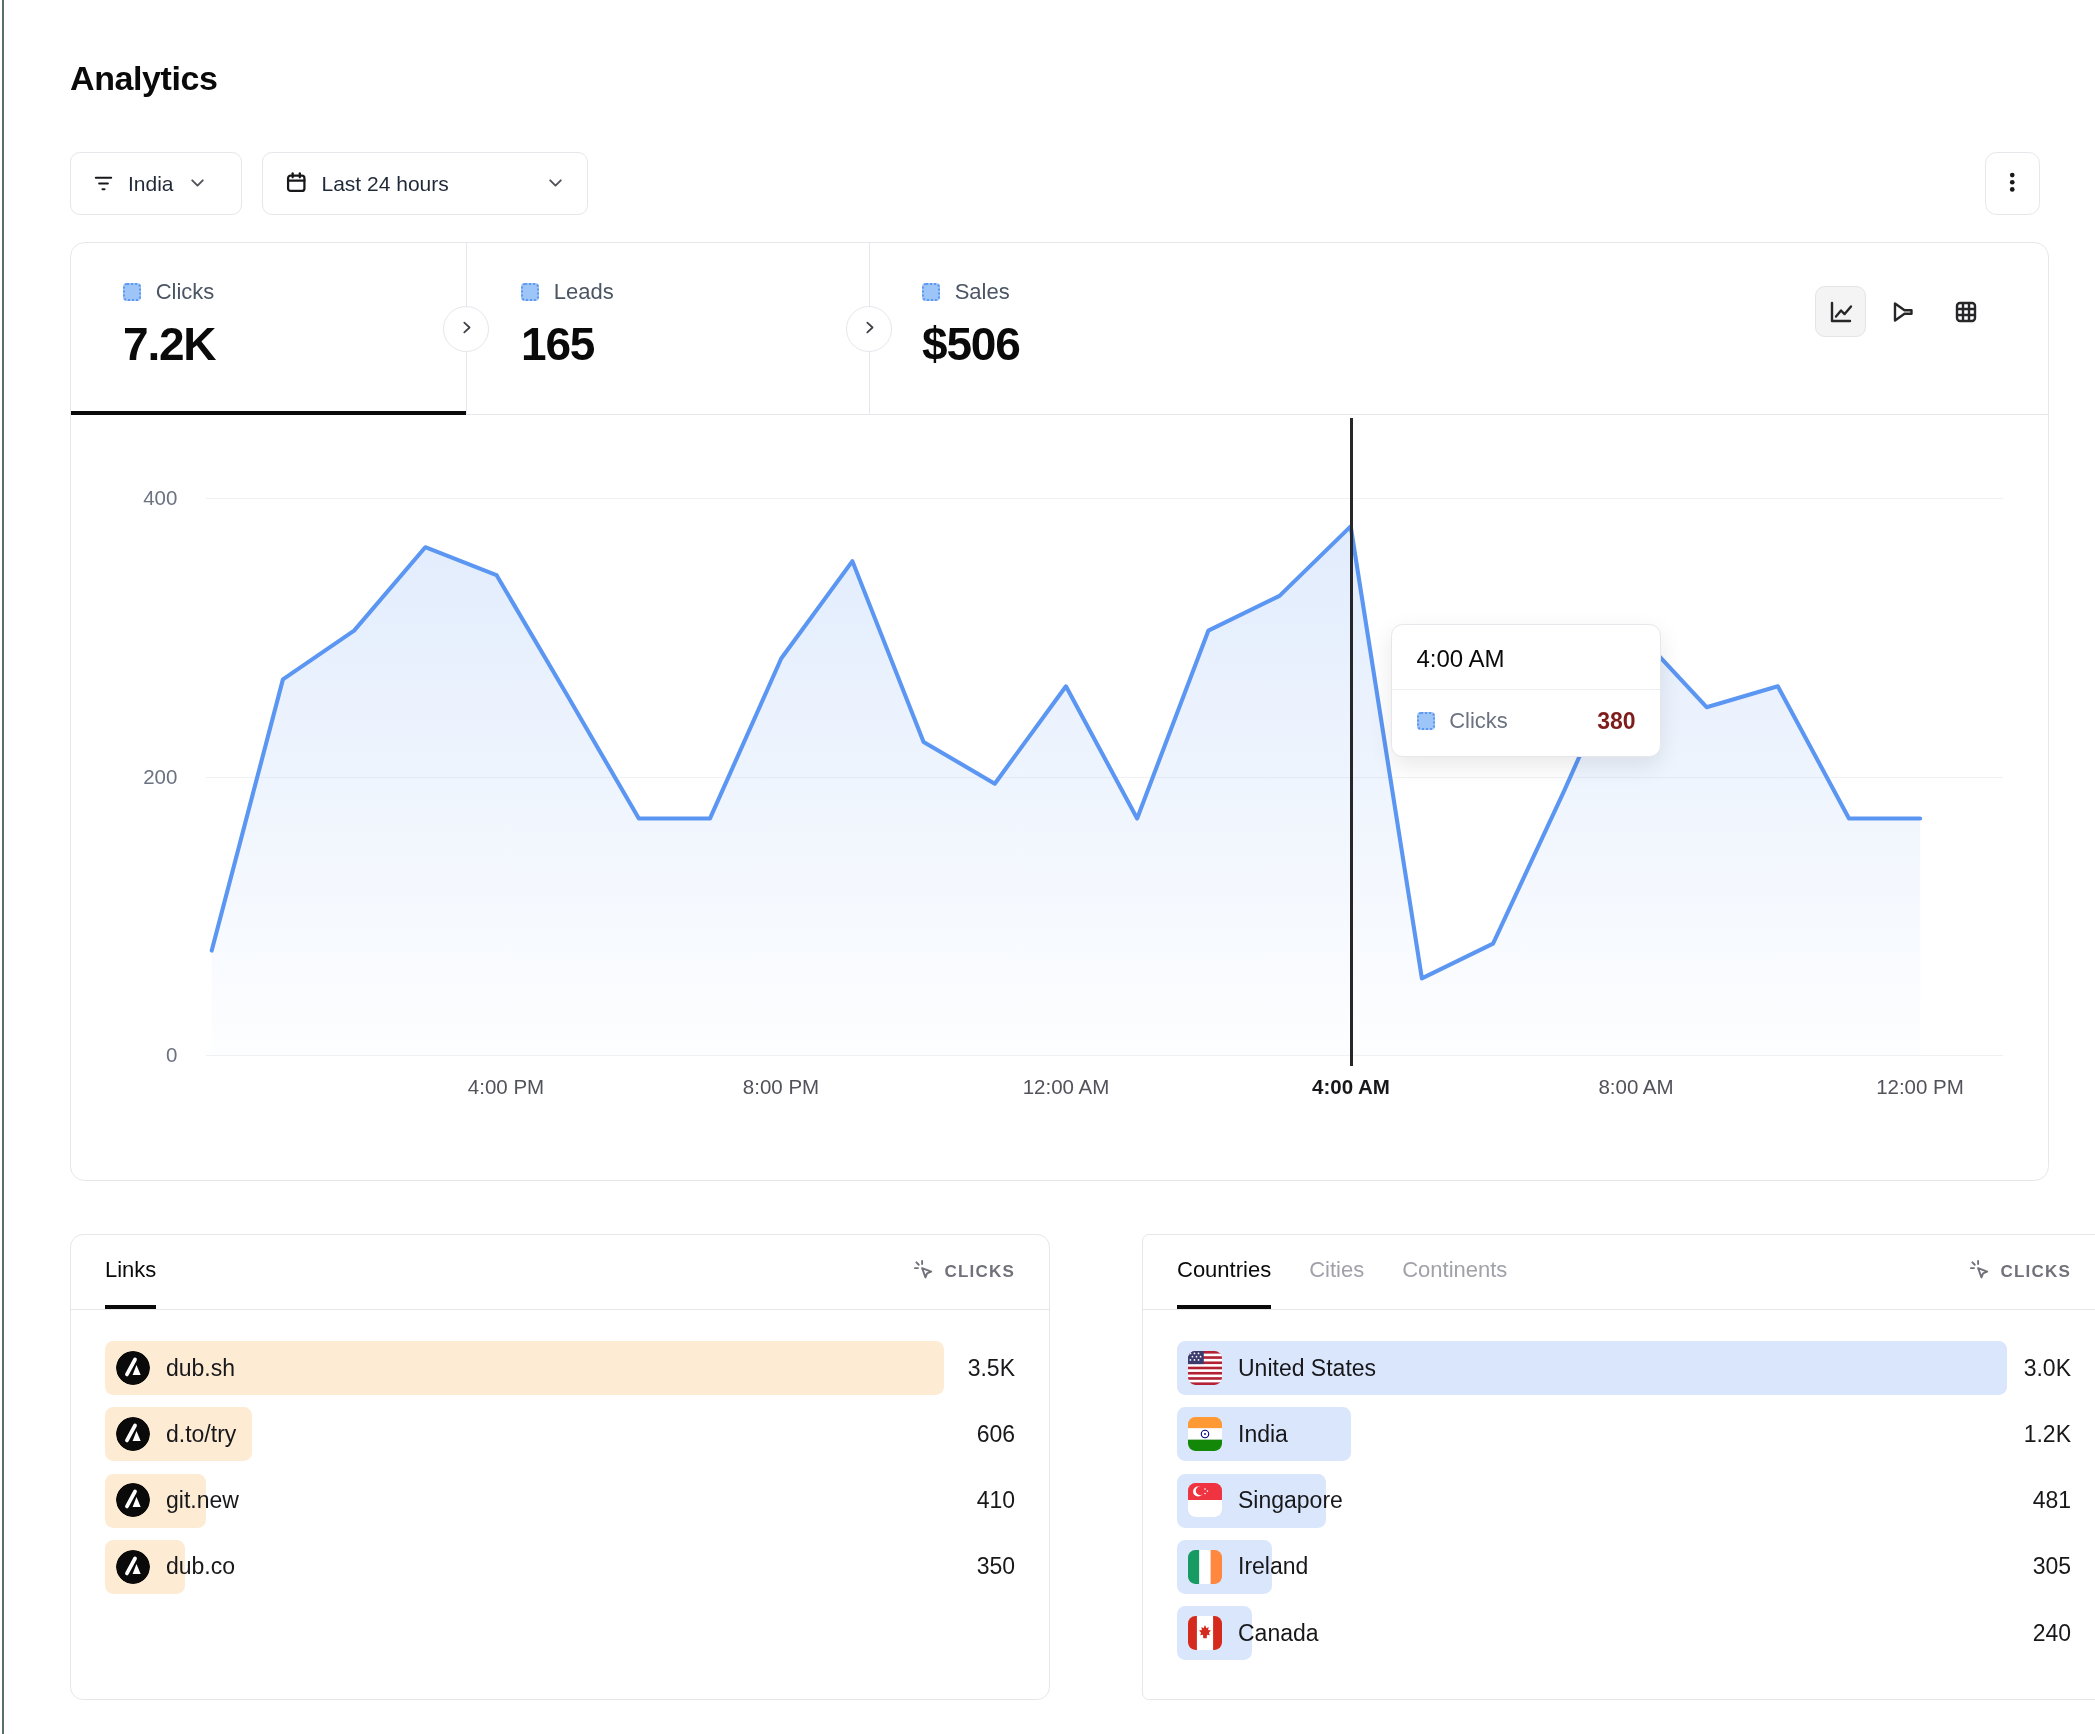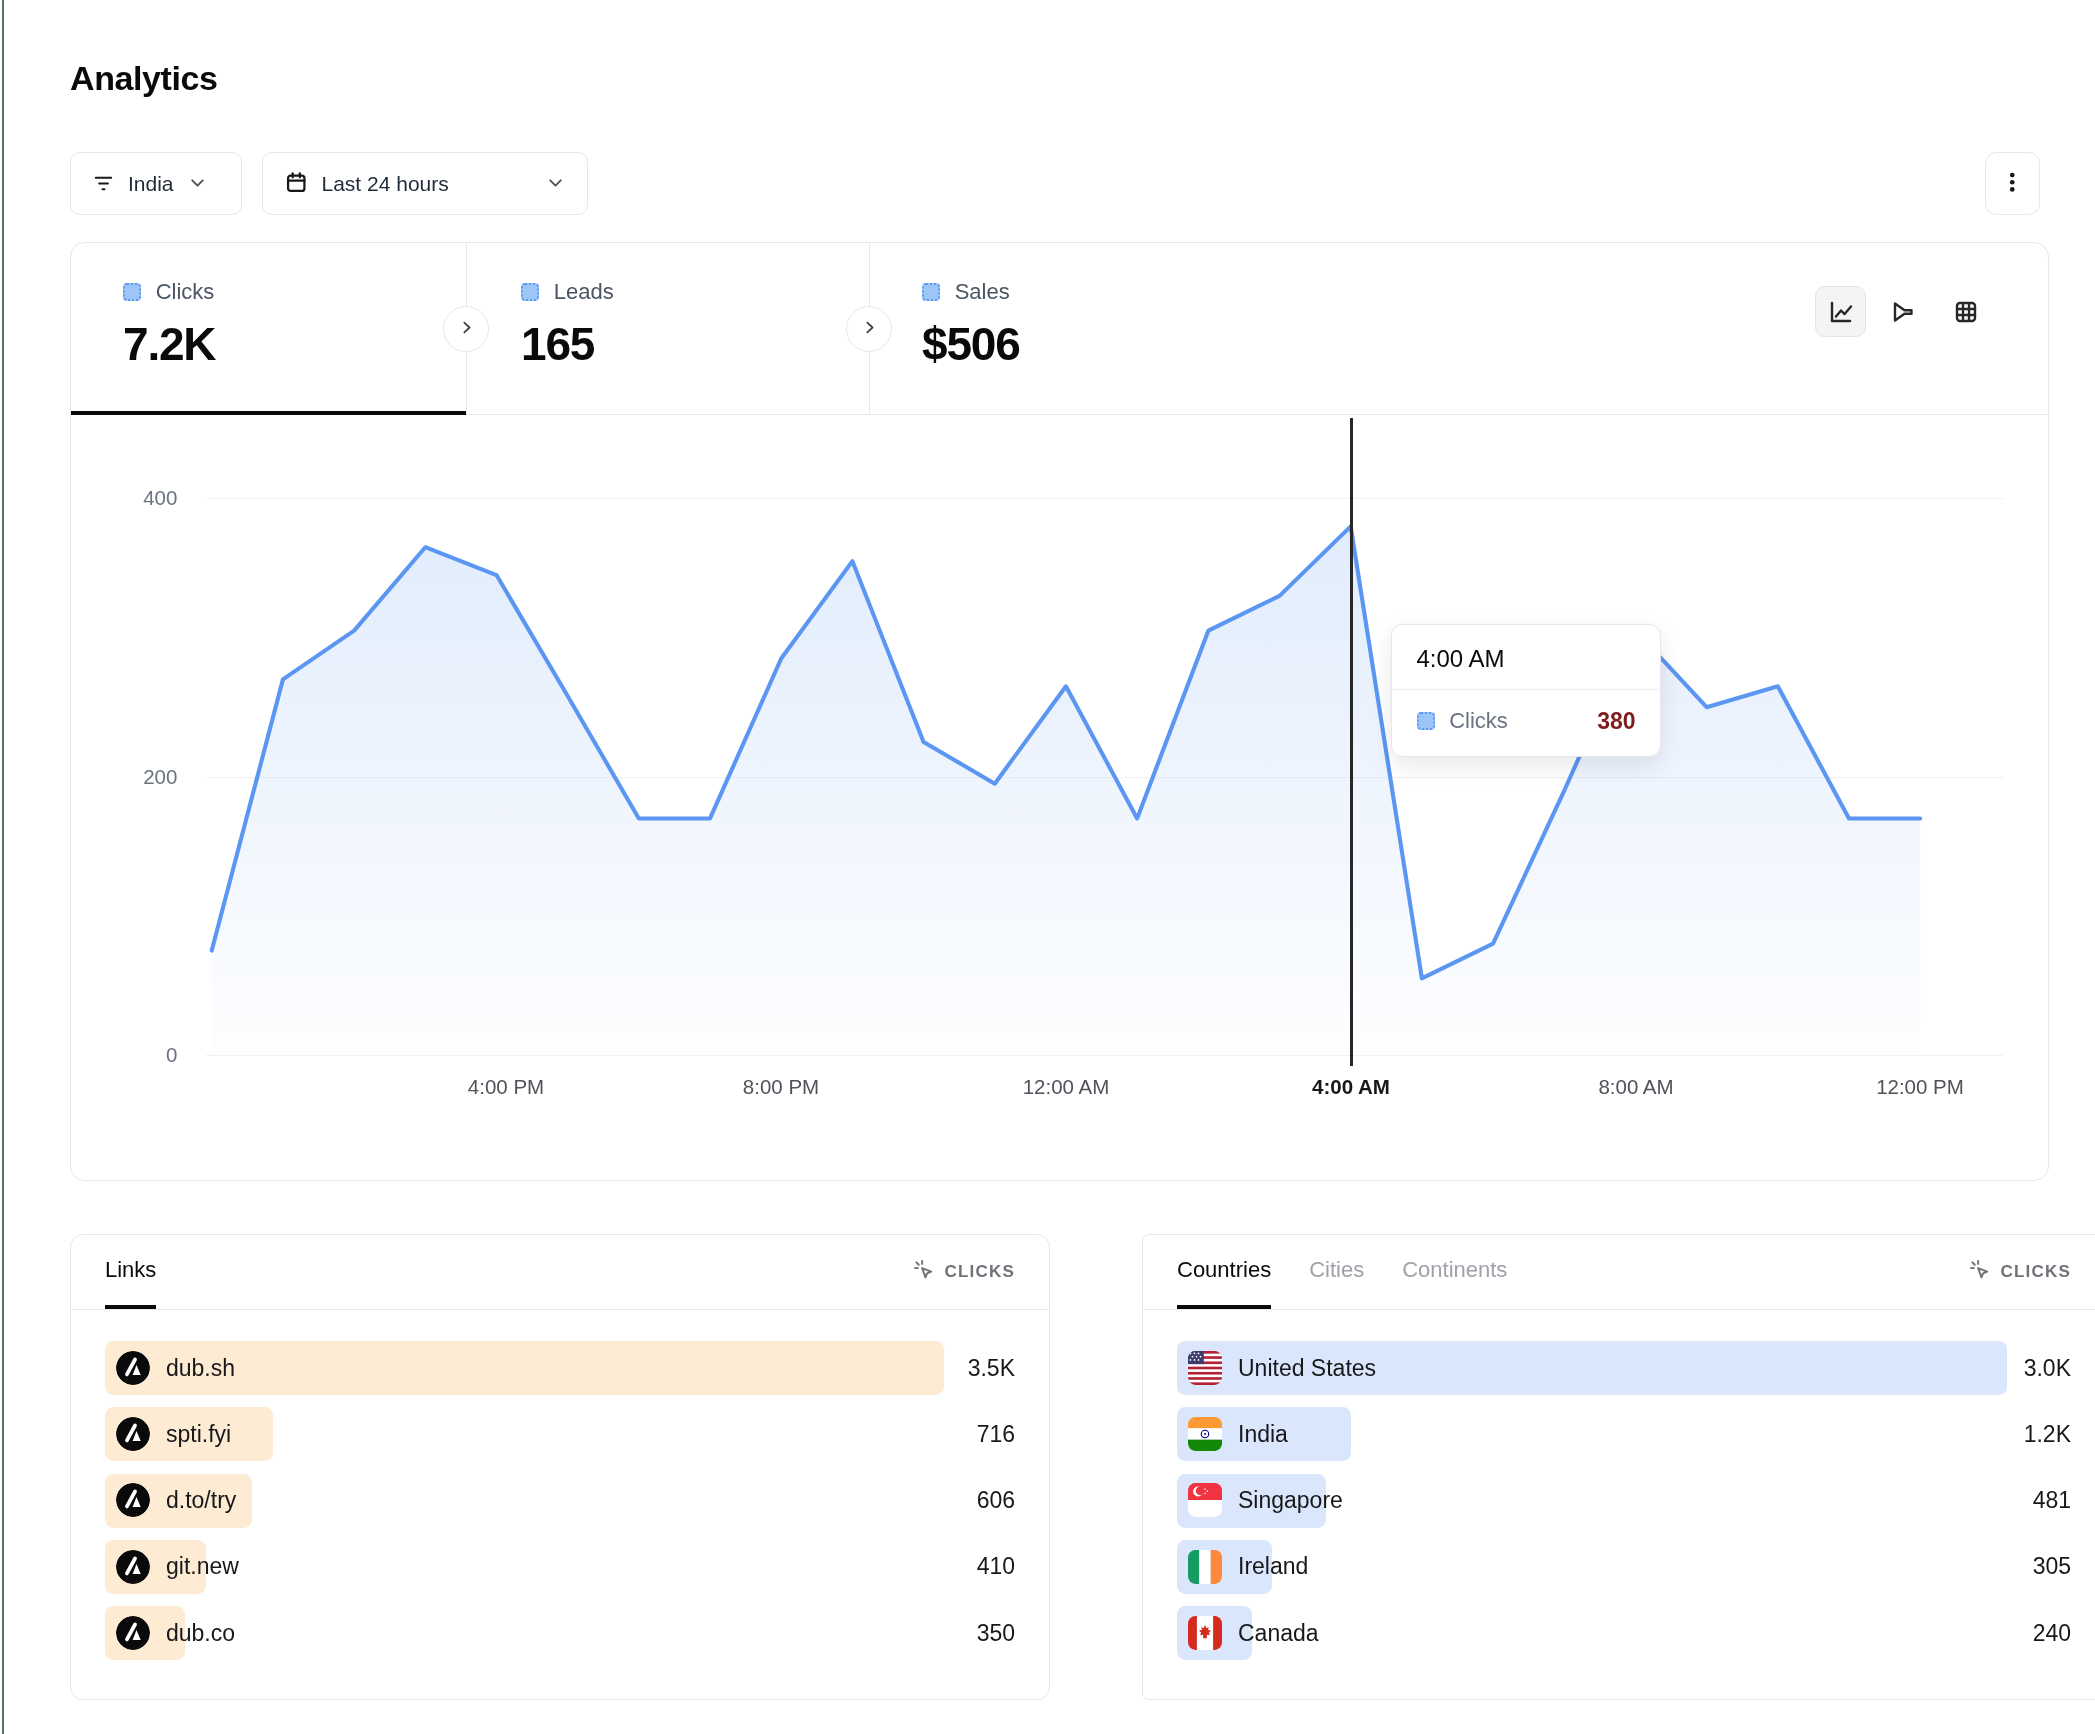--- a/index.html
+++ b/index.html
@@ -253,35 +253,20 @@
                   <path d="M13.5 29 L23.5 10.5" stroke="#fff" stroke-width="4.6" stroke-linecap="round"></path>
                   <path d="M20.5 29.5 L30.5 29.5 L25.3 17.2 Z" fill="#fff"></path>
                 </svg>
               </span>
         <span class="row-label">dub.sh</span>
       </div>
     </div>
     <span class="row-value">3.5K</span>
   </div>
 
-  <div class="row">
-    <div class="bar-zone">
-      <div class="bar bar-links" style="width: 20%;">
-        <span class="row-icon round">
-                <svg width="34" height="34" viewBox="0 0 42 42">
-                  <circle cx="21" cy="21" r="21" fill="#0a0a0a"></circle>
-                  <path d="M13.5 29 L23.5 10.5" stroke="#fff" stroke-width="4.6" stroke-linecap="round"></path>
-                  <path d="M20.5 29.5 L30.5 29.5 L25.3 17.2 Z" fill="#fff"></path>
-                </svg>
-              </span>
-        <span class="row-label">spti.fyi</span>
-      </div>
-    </div>
-    <span class="row-value">716</span>
-  </div>
 
   <div class="row">
     <div class="bar-zone">
       <div class="bar bar-links" style="width: 17.5%;">
         <span class="row-icon round">
                 <svg width="34" height="34" viewBox="0 0 42 42">
                   <circle cx="21" cy="21" r="21" fill="#0a0a0a"></circle>
                   <path d="M13.5 29 L23.5 10.5" stroke="#fff" stroke-width="4.6" stroke-linecap="round"></path>
                   <path d="M20.5 29.5 L30.5 29.5 L25.3 17.2 Z" fill="#fff"></path>
                 </svg>

